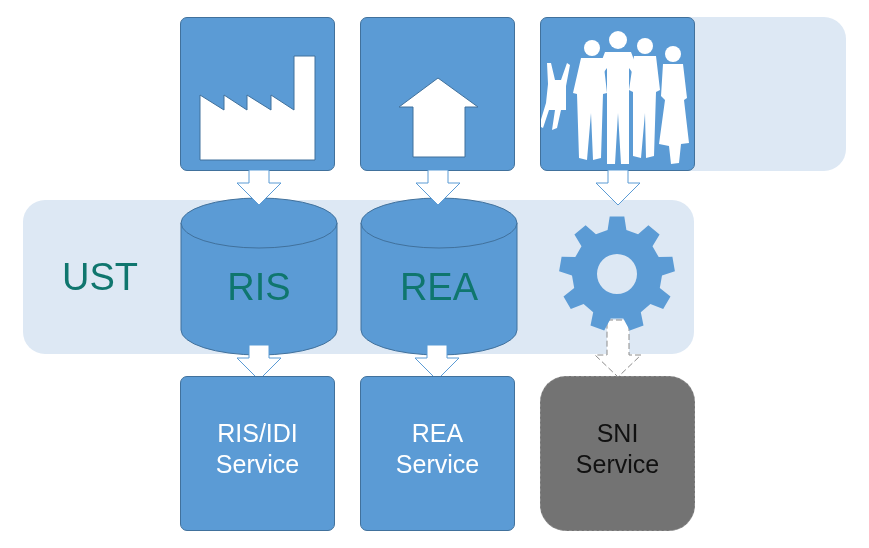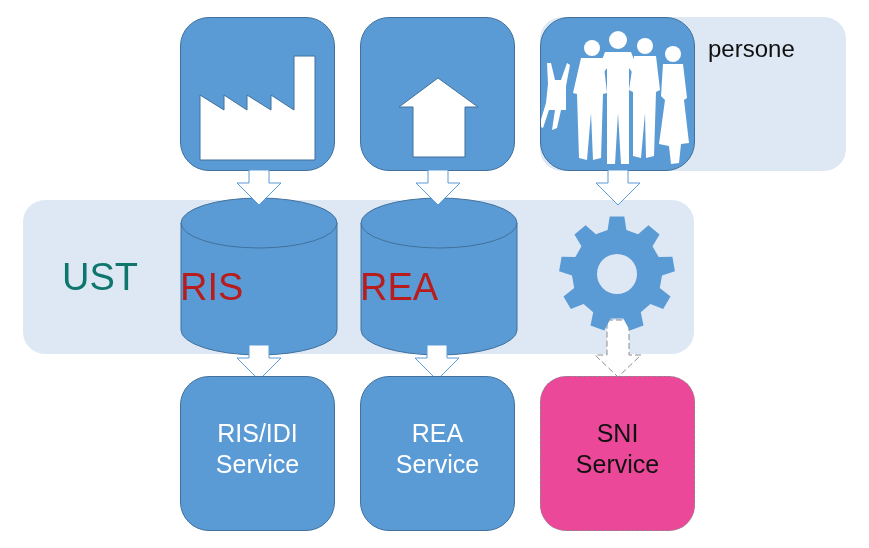--- a/index.html
+++ b/index.html
@@ -1,30 +1,30 @@
 <!DOCTYPE html>
 <html><head>
 <meta charset="utf-8">
 <style>
   html,body{margin:0;padding:0;background:#ffffff;}
   body{width:869px;height:548px;position:relative;overflow:hidden;font-family:"Liberation Sans","DejaVu Sans",sans-serif;}
   .abs{position:absolute;}
   .band{left:23px;top:200px;width:671px;height:154px;background:#dde8f4;border-radius:22px;}
   .people-band{left:540px;top:17px;width:306px;height:154px;background:#dde8f4;border-radius:22px;}
-  .tile{background:#5b9bd5;border:1px solid #41719c;border-radius:29px;box-sizing:border-box;}
+  .tile{background:#5b9bd5;border:1px solid #41719c;border-radius:7px;box-sizing:border-box;}
   .t-factory{left:180px;top:17px;width:155px;height:154px;}
   .t-house{left:360px;top:17px;width:155px;height:154px;}
   .t-people{left:540px;top:17px;width:155px;height:154px;}
   .svc{display:flex;flex-direction:column;align-items:center;justify-content:center;color:#ffffff;font-size:25px;line-height:31px;text-align:center;padding-bottom:10px;}
   .s-ris{left:180px;top:376px;width:155px;height:155px;}
   .s-rea{left:360px;top:376px;width:155px;height:155px;}
-  .s-sni{left:540px;top:376px;width:155px;height:155px;border:1.5px dashed #8c8c8c;border-radius:26px;background:#ec4899;box-sizing:border-box;color:#111;}
+  .s-sni{left:540px;top:376px;width:155px;height:155px;border:1.5px dashed #8c8c8c;border-radius:26px;background:#737373;box-sizing:border-box;color:#111;}
   .ust{left:62px;top:256px;font-size:38px;color:#0f766e;}
   .people-label{left:708px;top:33px;font-size:24px;line-height:31px;color:#111;}
-  .cyl-label{color:#b91c1c;font-size:38px;width:158px;}
+  .cyl-label{color:#0f766e;font-size:38px;width:158px;text-align:center;}
   .svg-layer{left:0;top:0;}
 </style>
 </head>
 <body>
 
 <div class="abs people-band"></div>
 <div class="abs band"></div>
 
 <div class="abs tile t-factory">
   <svg width="155" height="154">
@@ -51,21 +51,20 @@
 
       <circle cx="104" cy="28" r="8"></circle>
       <path d="M93,38 L115,38 L119,72 L115,74 L113,138 L105,140 L104,95 L100,140 L92,138 L92,74 L88,72 Z"></path>
 
       <circle cx="132" cy="36" r="8"></circle>
       <path d="M122,46 L142,46 L146,80 L143,82 L148,125 L140,126 L138,145 L130,146 L128,128 L118,126 L124,82 L120,78 Z"></path>
     </g>
   </svg>
 </div>
 <div class="abs people-label">
-  <div>persone</div>
 </div>
 
 <div class="abs ust">UST</div>
 
 <svg class="abs svg-layer" width="869" height="548">
   <defs>
     <g id="arrow">
       <polygon points="-10,0 10,0 10,13 22,13 0,35 -22,13 -10,13" fill="#fff" stroke="#5b9bd5" stroke-width="1"></polygon>
     </g>
   </defs>

